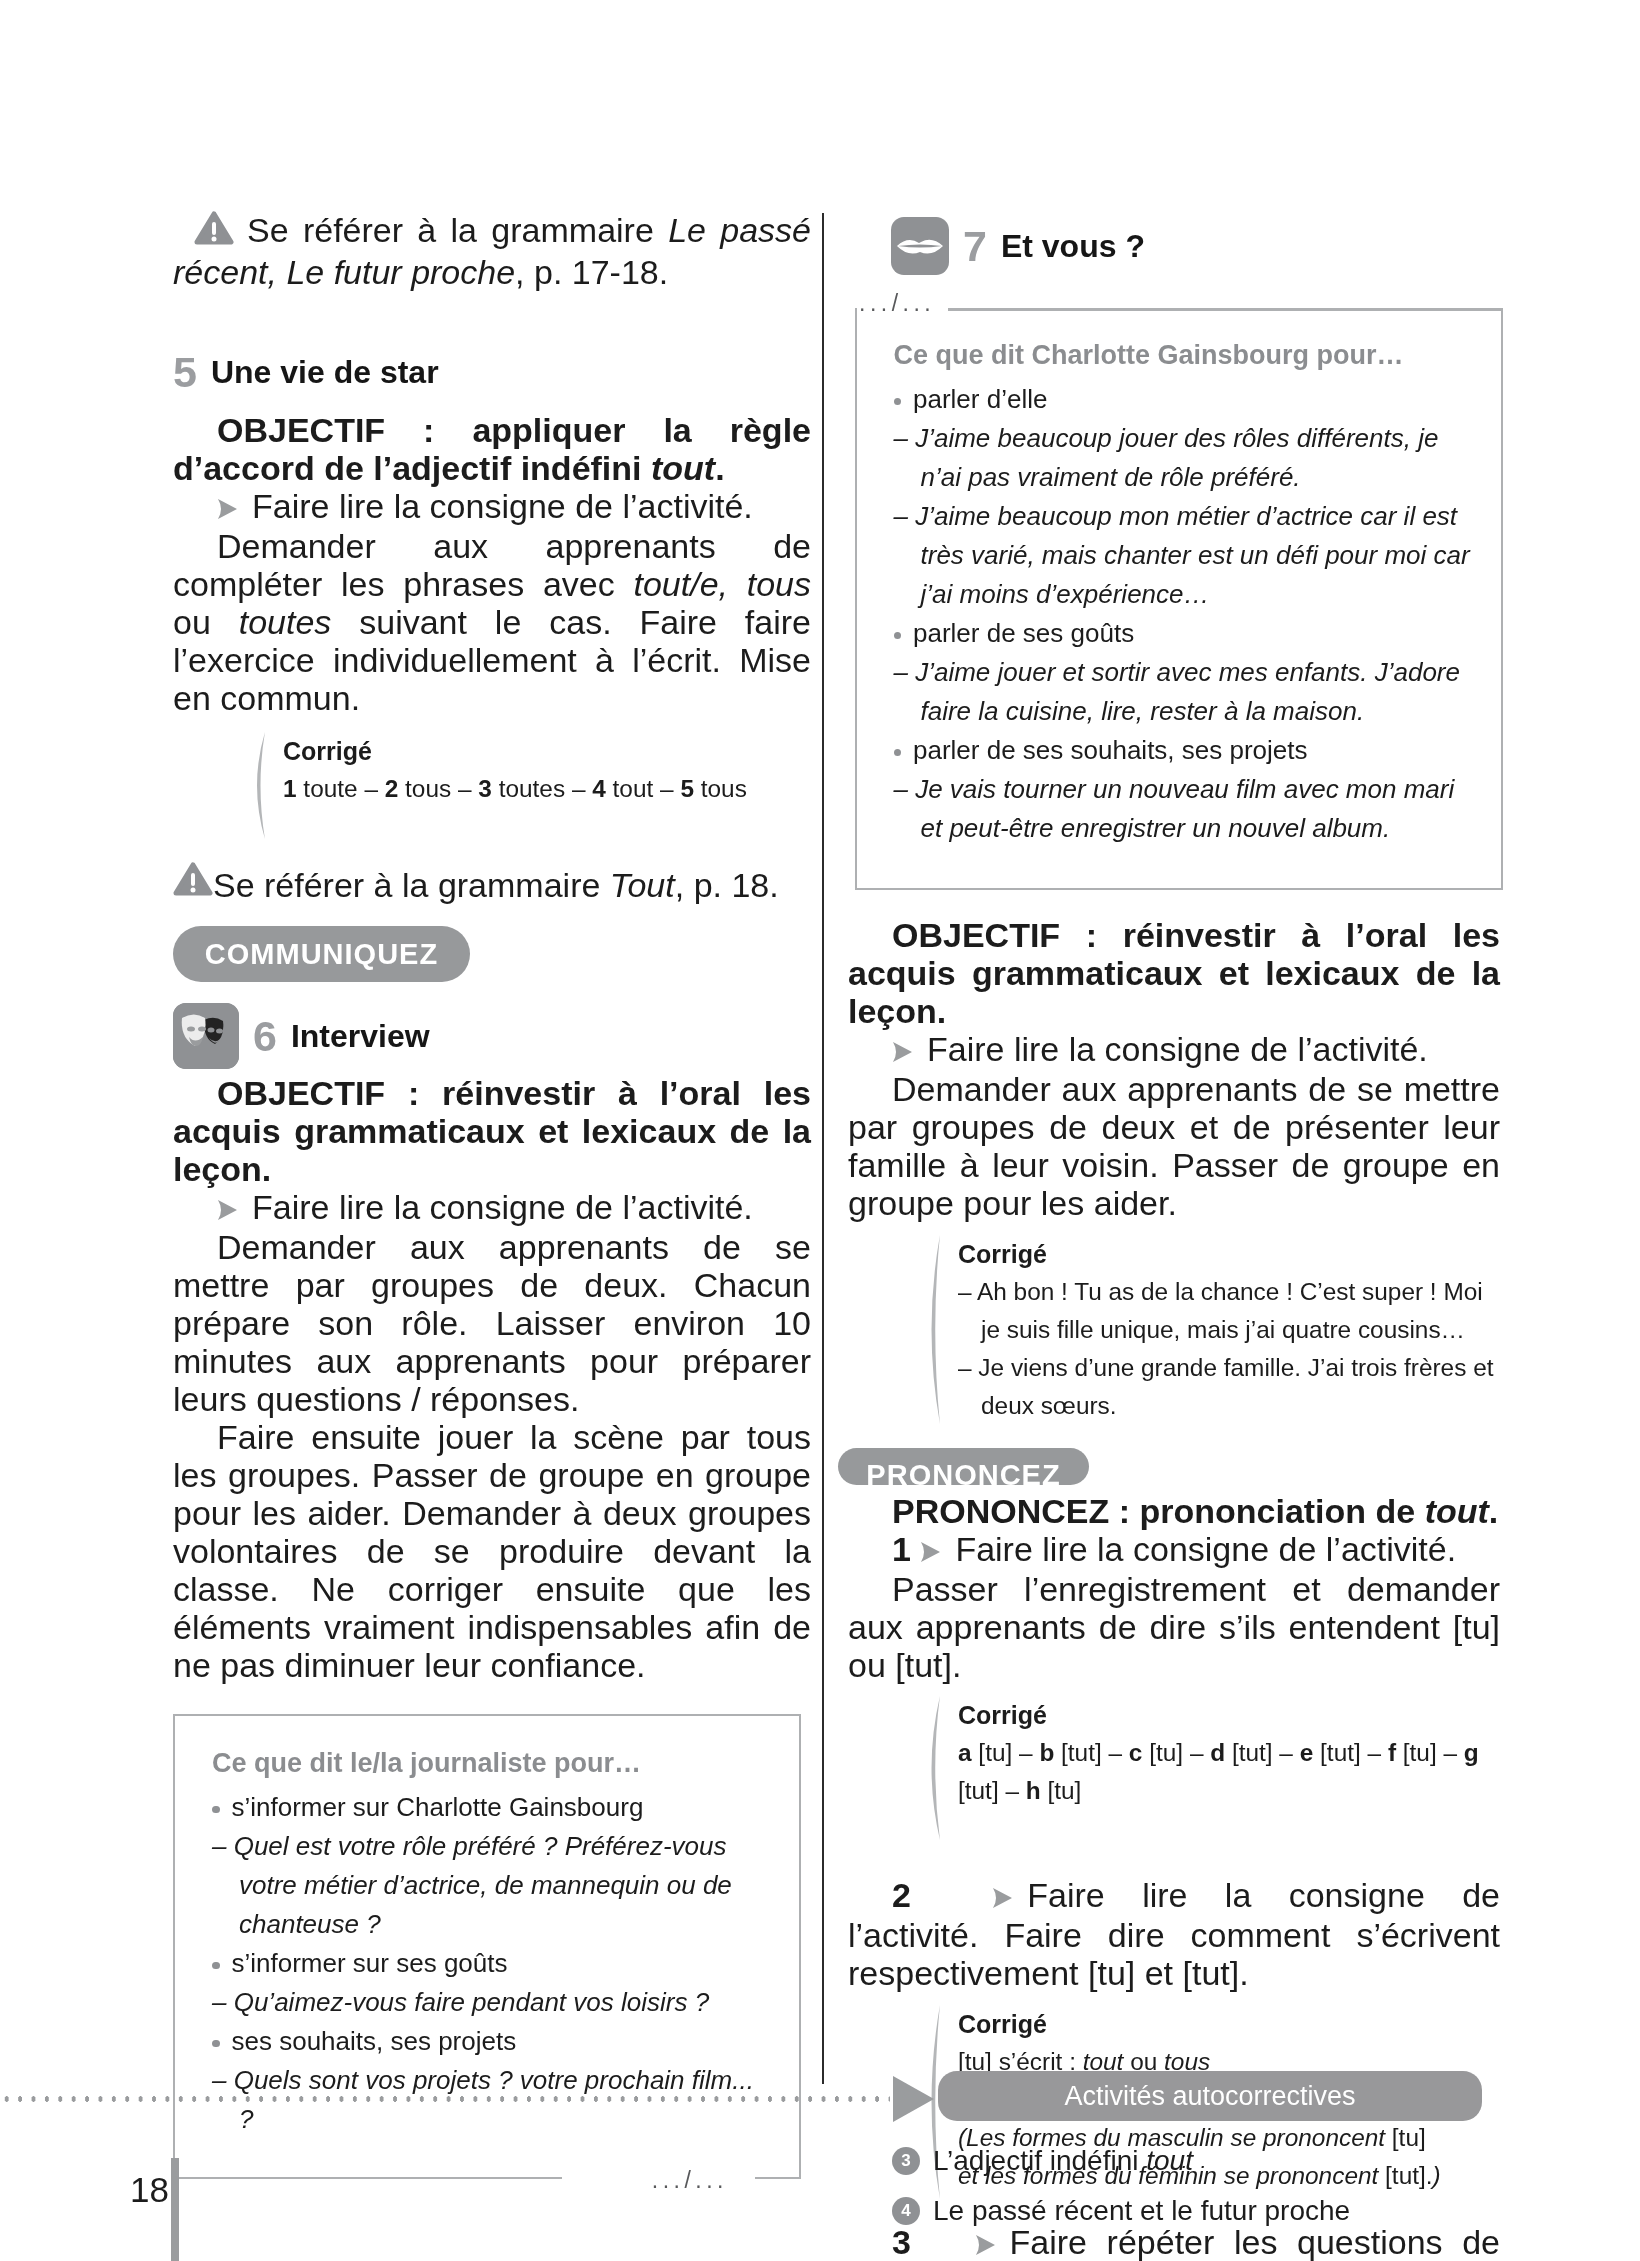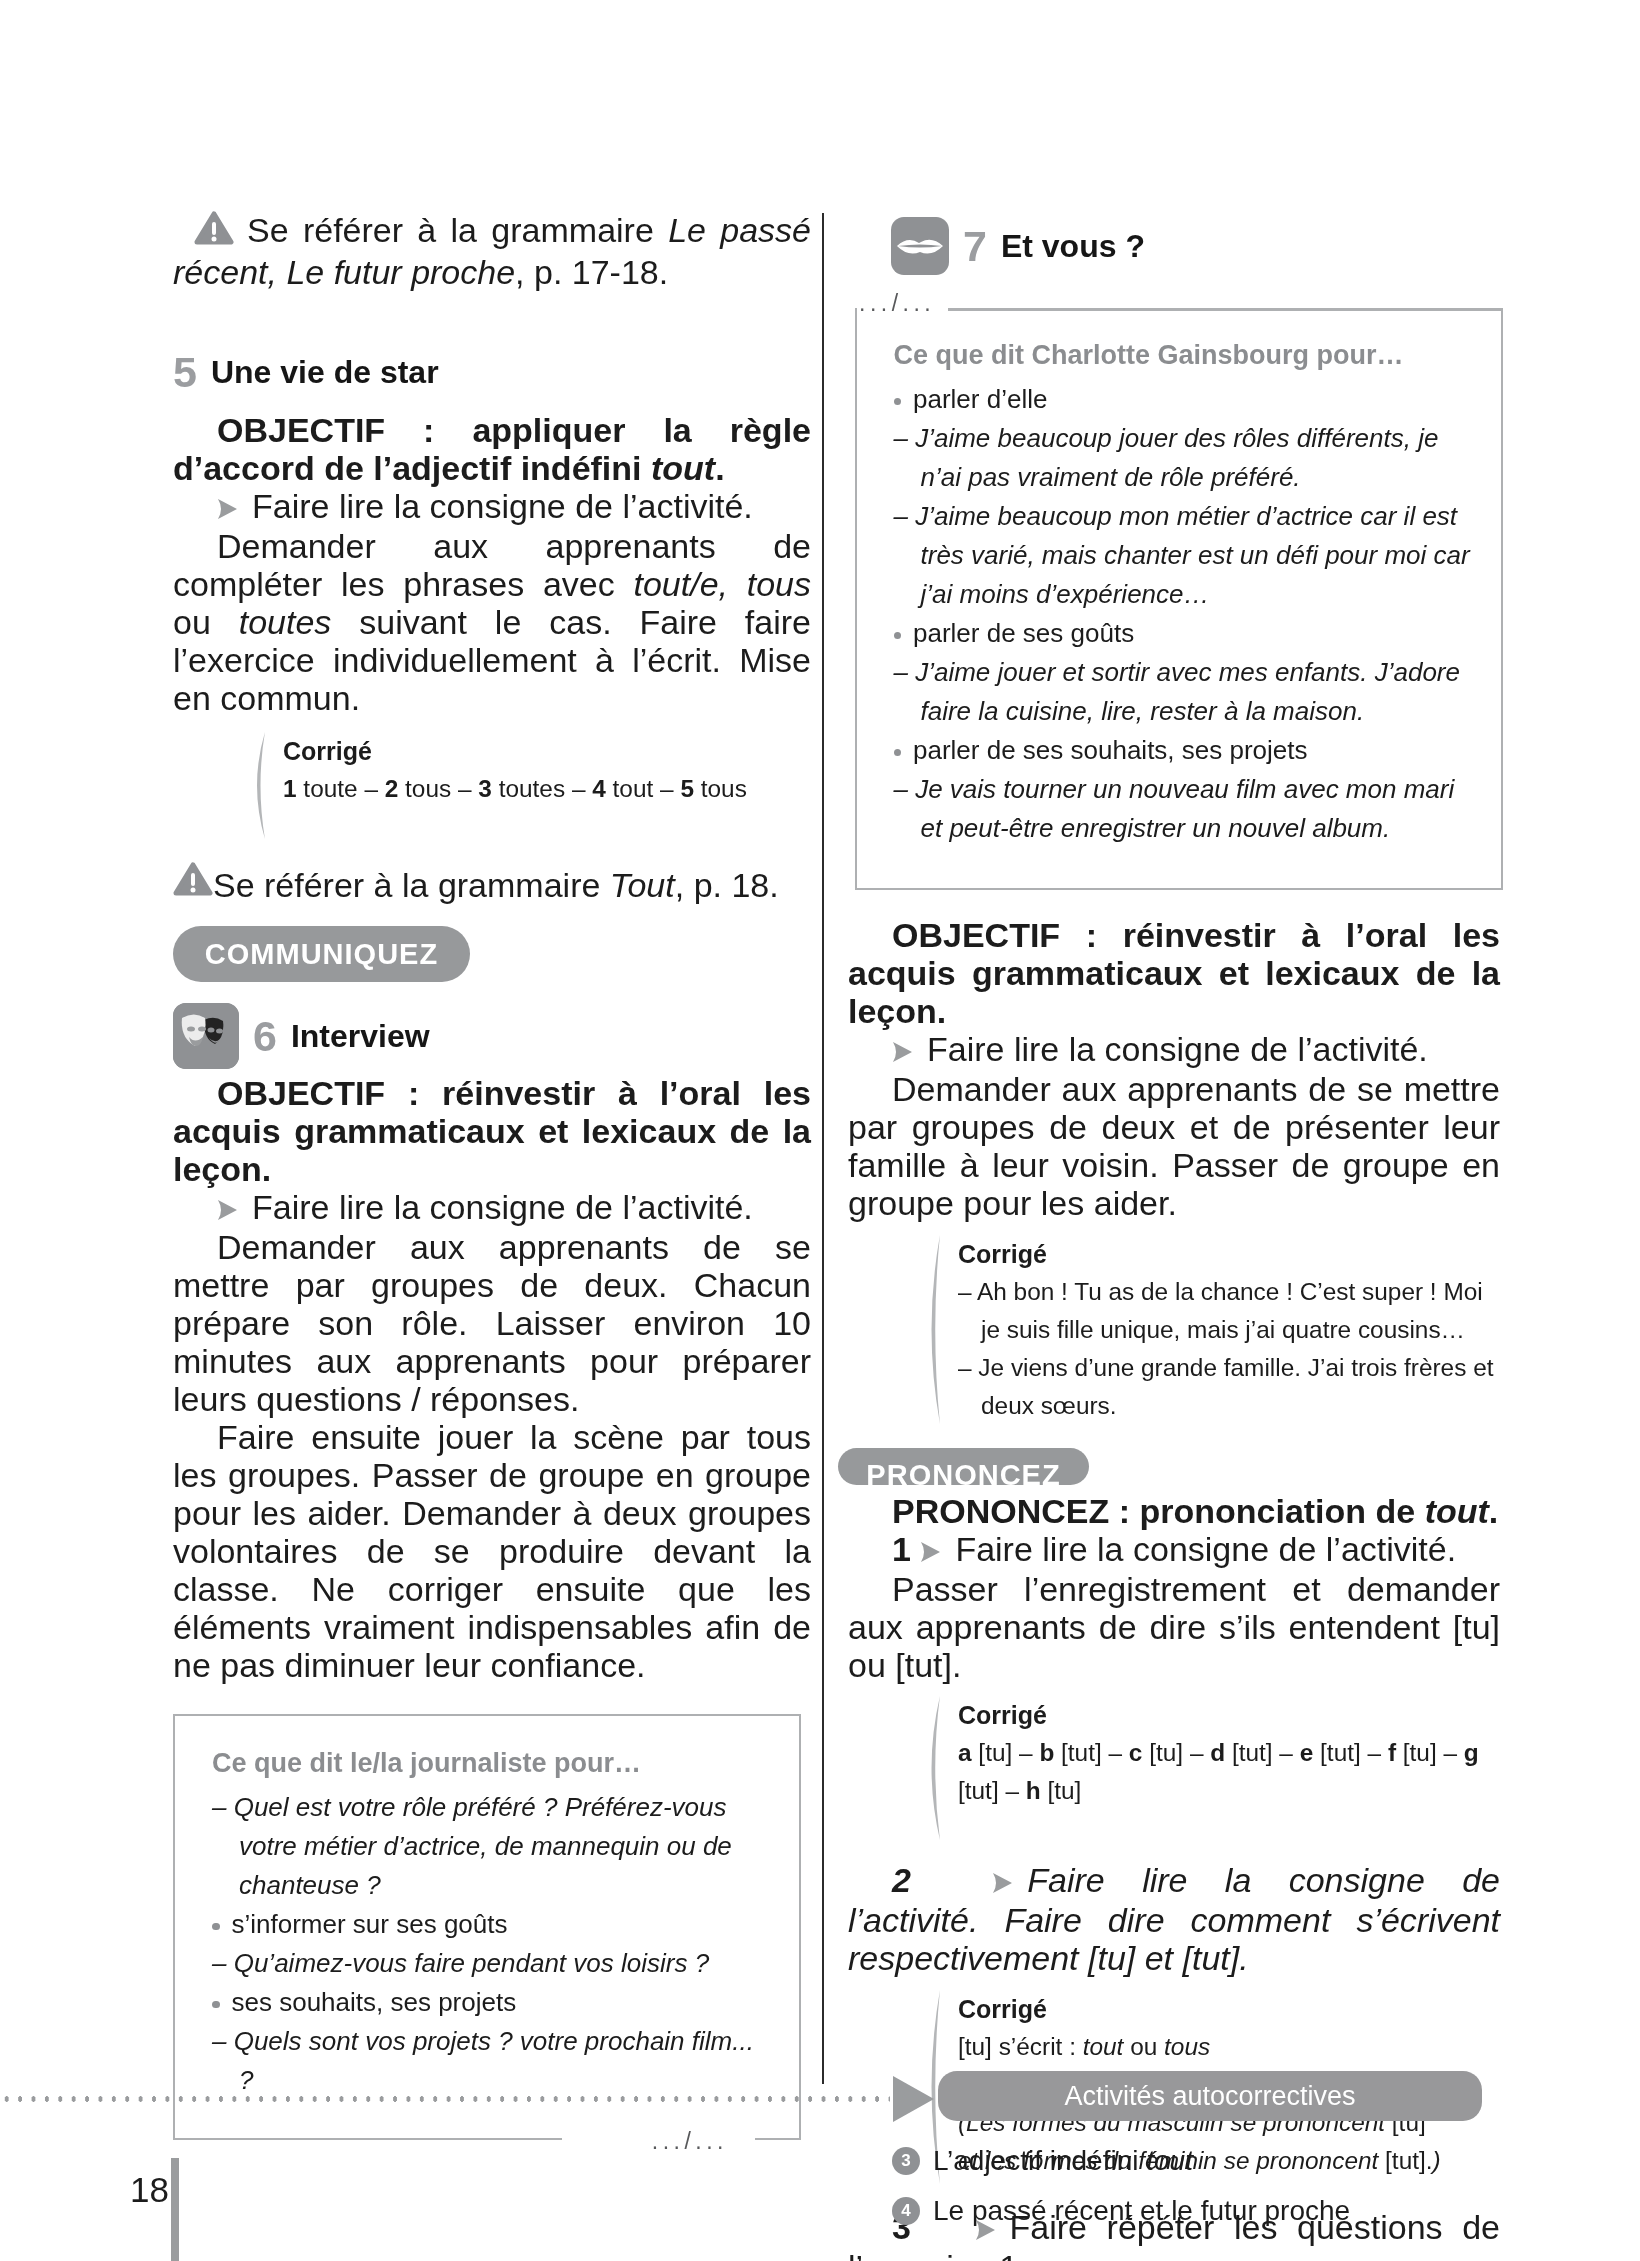--- a/index.html
+++ b/index.html
@@ -146,20 +146,21 @@
 
     <p class="arrow-line"><span class="arrow-ic"><svg width="22" height="22" viewBox="0 0 44 44">
             <use href="#arrow-ic"></use>
           </svg></span><span>Faire lire la consigne de l’activité.</span></p>
 
     <p class="indent">Demander aux apprenants de se mettre par groupes de deux. Chacun prépare son rôle. Laisser environ 10 minutes aux apprenants pour préparer leurs questions / réponses.</p>
     <p class="indent">Faire ensuite jouer la scène par tous les groupes. Passer de groupe en groupe pour les aider. Demander à deux groupes volontaires de se produire devant la classe. Ne corriger ensuite que les éléments vraiment indispensables afin de ne pas diminuer leur confiance.</p>
 
     <div class="qbox box-left">
       <div class="box-title">Ce que dit le/la journaliste pour…</div>
+      <div class="box-line b-bullet"><span class="dot"></span><span>s’informer sur Charlotte Gainsbourg</span></div>
       <div class="box-line b-dash">– Quel est votre rôle préféré ?  Préférez-vous votre métier d’actrice, de mannequin ou de chanteuse ?</div>
       <div class="box-line b-bullet"><span class="dot"></span><span>s’informer sur ses goûts</span></div>
       <div class="box-line b-dash">– Qu’aimez-vous faire pendant vos loisirs ?</div>
       <div class="box-line b-bullet"><span class="dot"></span><span>ses souhaits, ses projets</span></div>
       <div class="box-line b-dash">– Quels sont vos projets ? votre prochain film... ?</div>
       <span class="bseg" style="left:0;width:62%;"></span>
       <span class="bseg" style="right:0;width:7%;"></span>
       <span class="contmark cont-bottom">.../...</span>
     </div>
   </div>
@@ -224,21 +225,21 @@
     <div class="corrige" style="margin-top:12px;">
       <span class="cor-paren"><svg width="22" height="144" viewBox="0 0 44 290">
             <path d="M34 0 Q0 145 34 290 Q15 145 34 0 Z" fill="#b4b6b8"></path>
           </svg></span>
       <span>
         <div class="cor-label">Corrigé</div>
         <div class="cor-body" style="max-width:522px;"><span class="seg-b">a</span><span> [tu] – </span><span class="seg-b">b</span><span> [tut] – </span><span class="seg-b">c</span><span> [tu] – </span><span class="seg-b">d</span><span> [tut] – </span><span class="seg-b">e</span><span> [tut] – </span><span class="seg-b">f</span><span> [tu] – </span><span class="seg-b">g</span><span> [tut] – </span><span class="seg-b">h</span><span> [tu]</span></div>
       </span>
     </div>
 
-    <p style="margin-top:19px;text-indent:44px;font-style:italic;"><span class="step-num">2</span> <span class="arrow-ic"><svg width="22" height="22" viewBox="0 0 44 44">
+    <p style="margin-top:34px;text-indent:44px;"><span class="step-num">2</span> <span class="arrow-ic"><svg width="22" height="22" viewBox="0 0 44 44">
             <use href="#arrow-ic"></use>
           </svg></span><span>Faire lire la consigne de l’activité. Faire dire comment s’écrivent respectivement [tu] et [tut].</span></p>
 
     <div class="corrige" style="margin-top:13px;">
       <span class="cor-paren"><svg width="22" height="194" viewBox="0 0 44 390">
             <path d="M34 0 Q0 195 34 390 Q15 195 34 0 Z" fill="#b4b6b8"></path>
           </svg></span>
       <span>
         <div class="cor-label">Corrigé</div>
         <div class="cor-body"><span>[tu] s’écrit : </span><span class="seg-i">tout</span><span> ou </span><span class="seg-i">tous</span></div>

